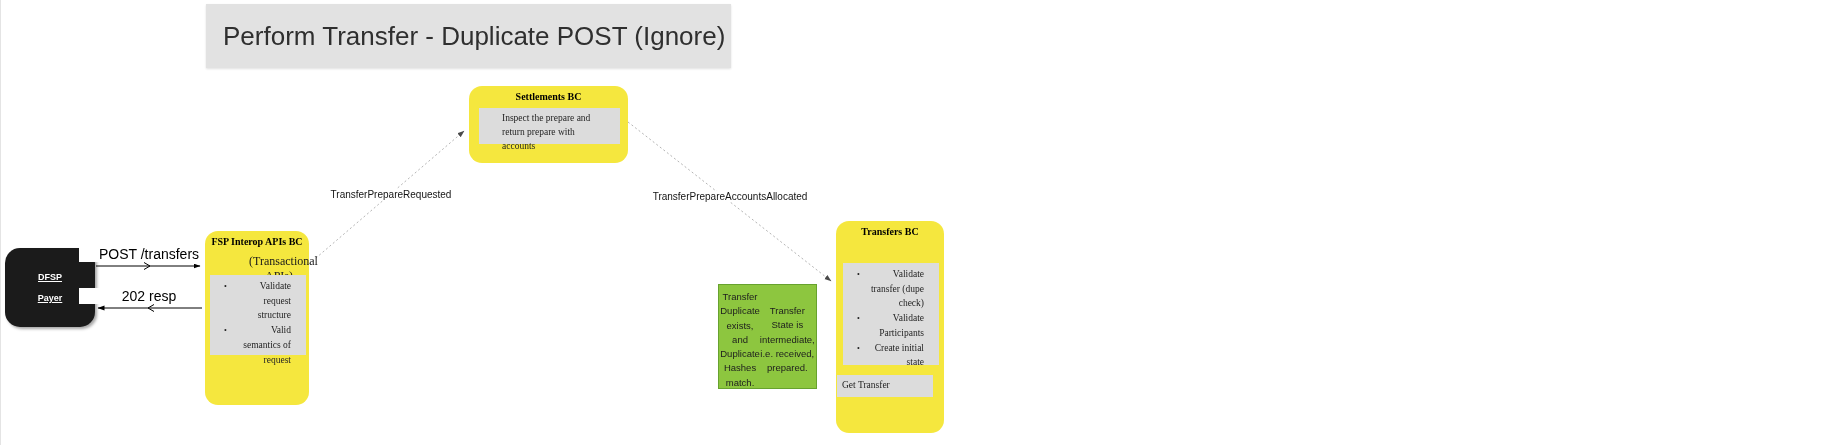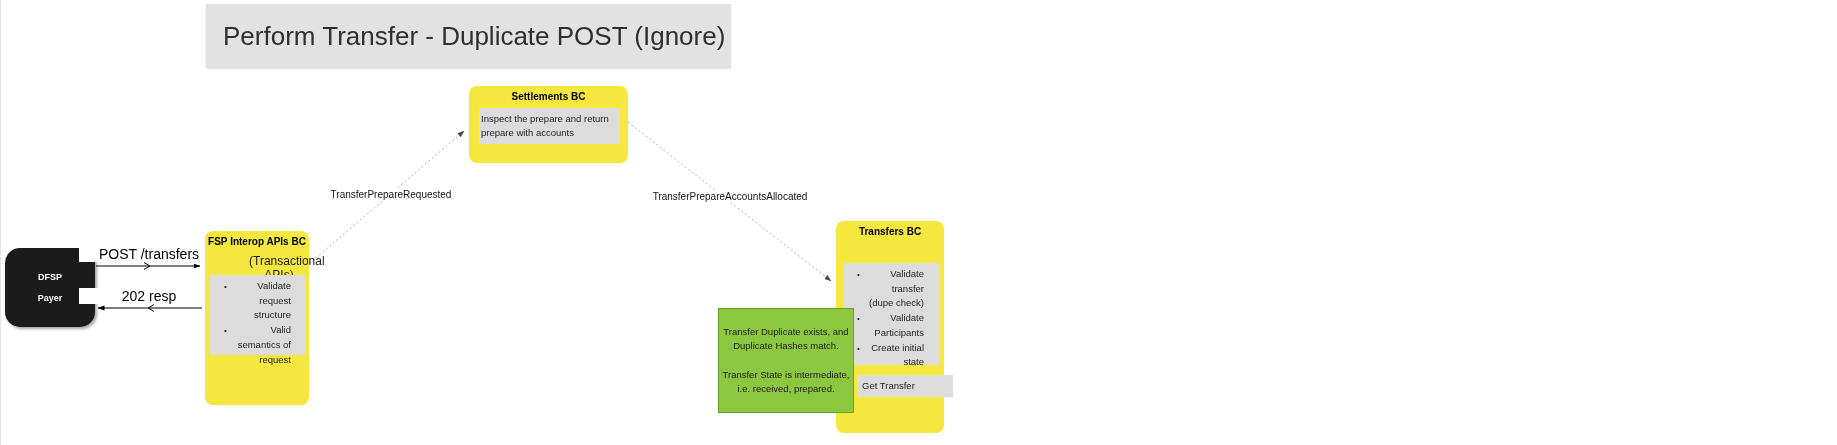--- a/index.html
+++ b/index.html
@@ -21,45 +21,46 @@
     box-shadow:0 1px 2px rgba(0,0,0,0.12);
   }
   .title-banner .t{font-size:26px; color:#2f2f2f; padding-left:17px; white-space:nowrap;}
 
   .actor{
     position:absolute; left:4px; top:248px; width:90px; height:79px;
     background:var(--actor-black); border-radius:15px; color:#fff;
     display:flex; flex-direction:column; align-items:center; justify-content:center;
     gap:11px; font-size:9px; font-weight:bold;
     box-shadow:2px 2px 3px rgba(0,0,0,0.35);
+    text-decoration:underline;
   }
 
-  .ynode{position:absolute; background:var(--yellow); border-radius:8px;}
+  .ynode{position:absolute; background:var(--yellow); border-radius:13px;font-family:Liberation Serif, serif;}
   .ynode .hdr{font-size:10px; font-weight:bold; text-align:center; padding-top:5px; color:#000;}
   .ynode .sub{font-size:12px; text-align:center; margin-top:7px; color:#1a1a1a;padding-left:44px;}
   .gnote{position:absolute; background:var(--note-gray); font-size:9.5px; line-height:1.45; color:#242424;}
-  .gnote.pad{padding:4px 2px; box-sizing:border-box;}
+  .gnote.pad{padding:4px 23px; box-sizing:border-box;}
 
   ul.blt{margin:0; padding:4px 4px 0 14px; list-style:none;text-align:right;}
   ul.blt li{position:relative; padding-left:9px; max-width:58px; font-size:9.5px; line-height:1.55; color:#242424;}
   ul.blt li::before{content:"•"; position:absolute; left:0; top:0; font-size:8px; line-height:15px;}
 
   .settlements{left:468px; top:86px; width:159px; height:77px;}
   .settlements .gnote{left:10px; top:22px; width:141px; height:36px;}
   .fsp{left:204px; top:231px; width:104px; height:174px;}
   .fsp .gnote{left:5px; top:44px; width:96px; height:80px; box-sizing:border-box;}
   .transfers{left:835px; top:221px; width:108px; height:212px;}
   .transfers .gnote.b1{left:7px; top:42px; width:96px; height:102px; box-sizing:border-box;}
-  .transfers .gnote.b2{left:21px; top:154px; width:96px; height:22px; display:flex; align-items:center; padding-left:5px; box-sizing:border-box;}
+  .transfers .gnote.b2{left:1px; top:154px; width:96px; height:22px; display:flex; align-items:center; padding-left:5px; box-sizing:border-box;}
 
   .greennote{
-    position:absolute; left:717px; top:308px; width:136px; height:105px;
+    position:absolute; left:717px; top:284px; width:99px; height:105px;
     background:var(--green-fill); border:1px solid var(--green-border);
     box-sizing:border-box; font-size:9.5px; line-height:1.5; color:#1d1d1d;
-    text-align:center; padding:5px 3px; display:flex; flex-direction:column; justify-content:center;
+    text-align:center; padding:5px 3px; display:flex; flex-direction:row; justify-content:center;
   }
   .greennote p{margin:0;}
   .greennote p + p{margin-top:14px;}
 
   .msg-label{position:absolute; background:#fff; text-align:center; white-space:nowrap;}
   .msg-label.small{font-size:14px; color:#000;}
   .msg-label.event{font-size:10px; color:#141414; padding:0 2px;}
   .lbl-post{left:78px; top:246px; width:140px;}
   .lbl-resp{left:78px; top:288px; width:140px;}
   .lbl-tpr{left:296px; top:189px; width:184px;}

